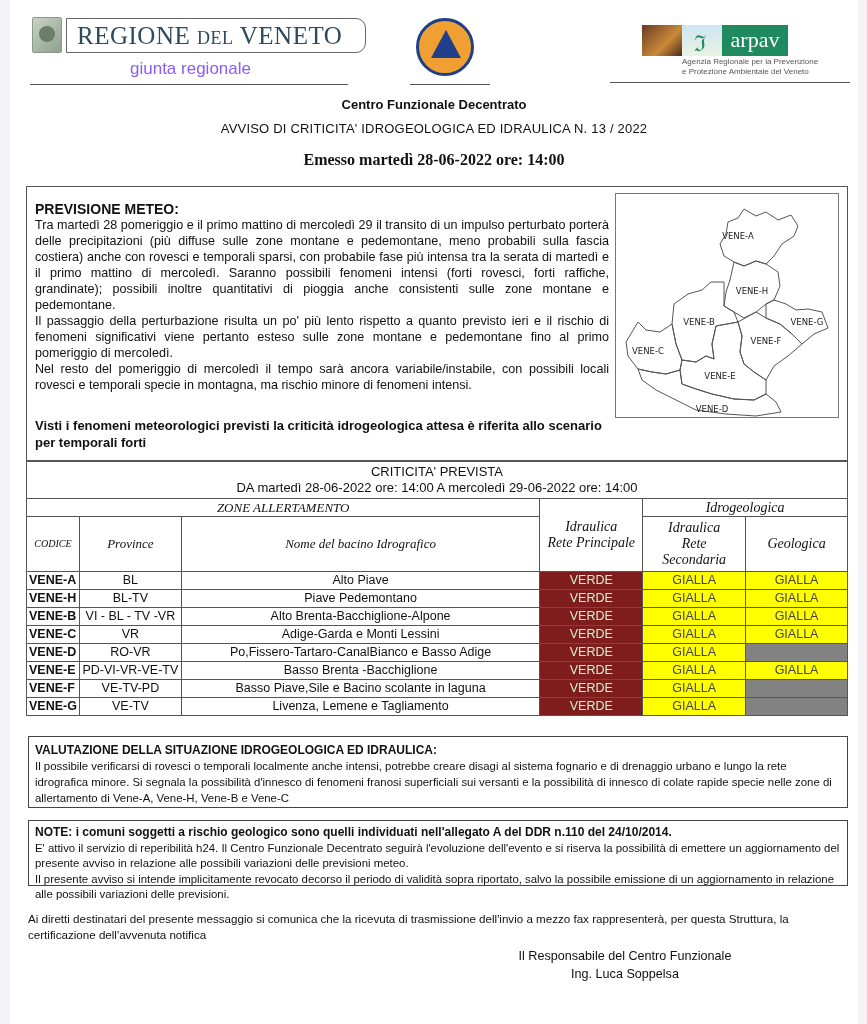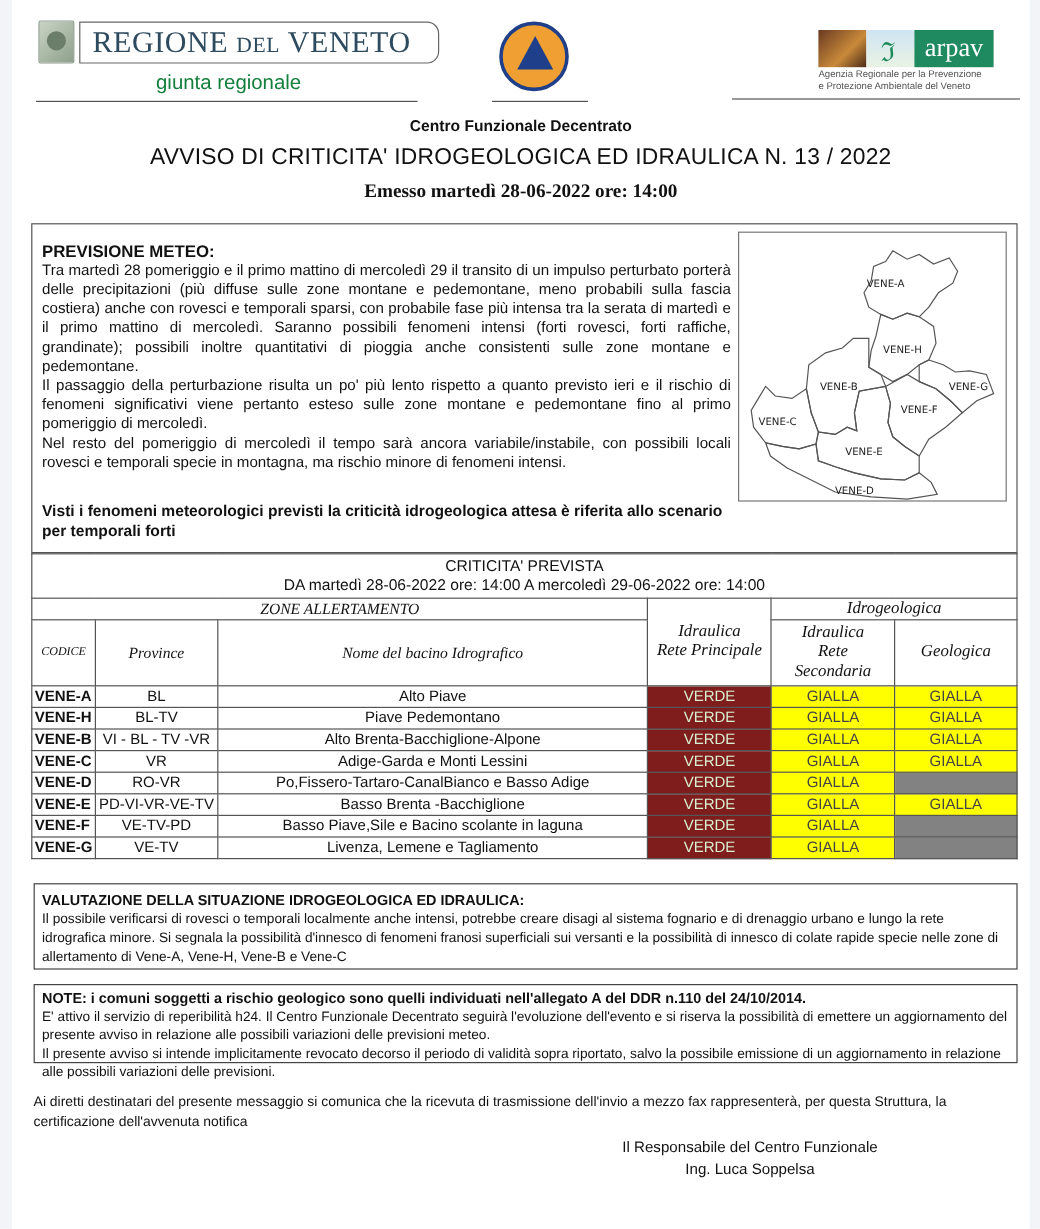--- a/index.html
+++ b/index.html
@@ -5,35 +5,35 @@
   html,body{margin:0;padding:0;}
   body{width:867px;height:1024px;background:#f3f4f7;position:relative;overflow:hidden;font-family:"Liberation Sans",sans-serif;color:#111;}
   .page{position:absolute;left:10px;top:0;width:848px;height:1024px;background:#fff;}
   
   .hdr-left{position:absolute;left:22px;top:17px;}
   .lion{position:absolute;left:0;top:0;width:28px;height:34px;border:1px solid #8a9a8a;background:linear-gradient(135deg,#c9d3c4,#8ea08c);border-radius:2px;}
   .lion:after{content:"";position:absolute;left:6px;top:8px;width:16px;height:16px;border-radius:50%;background:#6b7e6a;}
   .regione-box{position:absolute;left:34px;top:1px;width:298px;height:33px;border:1px solid #666;border-radius:0 10px 10px 0;border-left:1px solid #666;}
   .regione-title{position:absolute;left:10px;top:3px;font-family:Liberation Serif, serif;font-size:25px;color:#2d4a5e;letter-spacing:0.5px;white-space:nowrap;}
   .regione-title .small{font-size:18px;}
-  .giunta{position:absolute;left:98px;top:42px;font-size:17px;color:#15803d;white-space:nowrap;}
+  .giunta{position:absolute;left:98px;top:42px;font-size:17px;color:#8b5cf6;white-space:nowrap;}
   .hdr-line-l{position:absolute;left:20px;top:84px;width:318px;height:1px;background:#555;}
   .pc-logo{position:absolute;left:406px;top:18px;width:58px;height:58px;border-radius:50%;background:#f0a033;border:3px solid #1f3f8a;box-sizing:border-box;}
   .pc-logo:before{content:"";position:absolute;left:12px;top:9px;width:0;height:0;border-left:15px solid transparent;border-right:15px solid transparent;border-bottom:28px solid #1f3f8a;}
   .hdr-line-c{position:absolute;left:400px;top:84px;width:80px;height:1px;background:#555;}
-  .arpav{position:absolute;left:672px;top:25px;width:172px;height:31px;}
+  .arpav{position:absolute;left:632px;top:25px;width:172px;height:31px;}
   .arpav .a1{position:absolute;left:0;top:0;width:40px;height:31px;background:linear-gradient(135deg,#6a3a22,#c98a3a 60%,#4a2a18);}
   .arpav .a2{position:absolute;left:40px;top:0;width:40px;height:31px;background:linear-gradient(180deg,#cfe5f4,#e9f2e3);}
   .arpav .a2:after{content:"ℑ";position:absolute;left:12px;top:2px;font-size:22px;color:#1d8a5a;}
   .arpav .a3{position:absolute;left:80px;top:0;width:66px;height:31px;background:#1f8a5f;color:#fff;font-family:"Liberation Serif",serif;font-size:22px;text-align:center;line-height:29px;}
   .arpav-sub{position:absolute;left:672px;top:57px;font-size:8px;color:#555;line-height:9.5px;white-space:nowrap;}
   .hdr-line-r{position:absolute;left:600px;top:82px;width:240px;height:1px;background:#555;}
   
   .t1{position:absolute;left:0;width:848px;top:97px;text-align:center;font-weight:bold;font-size:13px;}
-  .t2{position:absolute;left:0;width:848px;top:121px;text-align:center;font-size:19px;letter-spacing:0.2px;}
+  .t2{position:absolute;left:0;width:848px;top:121px;text-align:center;font-size:13px;letter-spacing:0.2px;}
   .t3{position:absolute;left:0;width:848px;top:151px;text-align:center;font-weight:bold;font-size:16px;font-family:Liberation Serif, serif;}
   
   .meteo{position:absolute;left:16px;top:186px;width:822px;height:275px;border:1.5px solid #555;box-sizing:border-box;}
   .meteo-text{position:absolute;left:8px;top:14px;width:574px;font-size:12.6px;line-height:16px;text-align:justify;}
   .meteo-text .h{font-weight:bold;font-size:14px;}
   .meteo-text p{margin:0;}
   .meteo-conc{position:absolute;left:8px;top:230px;width:574px;font-weight:bold;font-size:13px;line-height:17px;}
   .map{position:absolute;left:588px;top:6px;width:224px;height:225px;border:1px solid #777;box-sizing:border-box;}
   .map svg{position:absolute;left:0;top:0;}
   .map .lbl{font-family:"DejaVu Sans",sans-serif;font-size:8.5px;fill:#222;}

